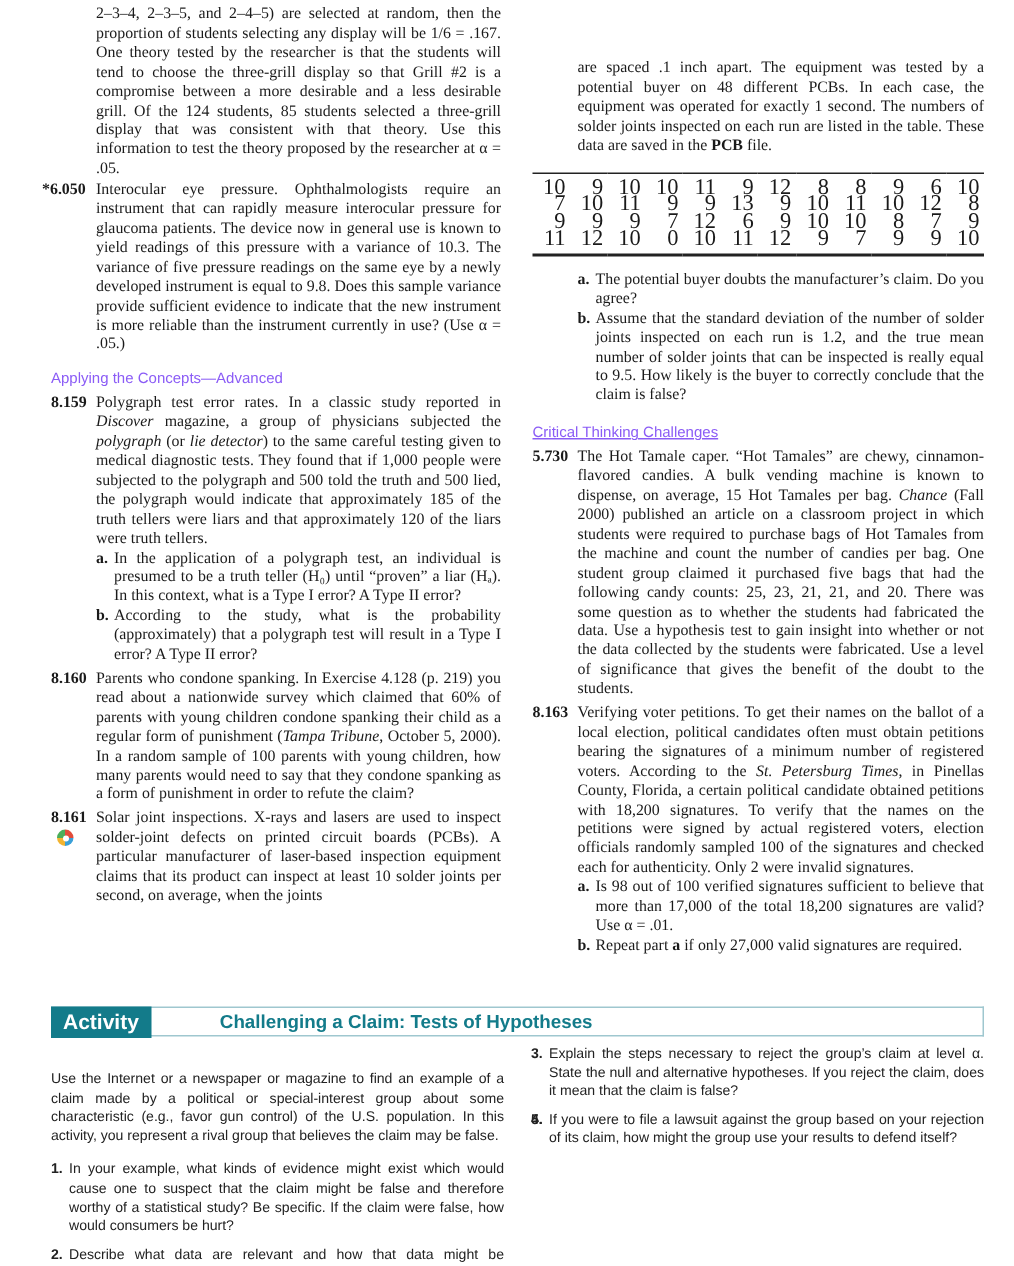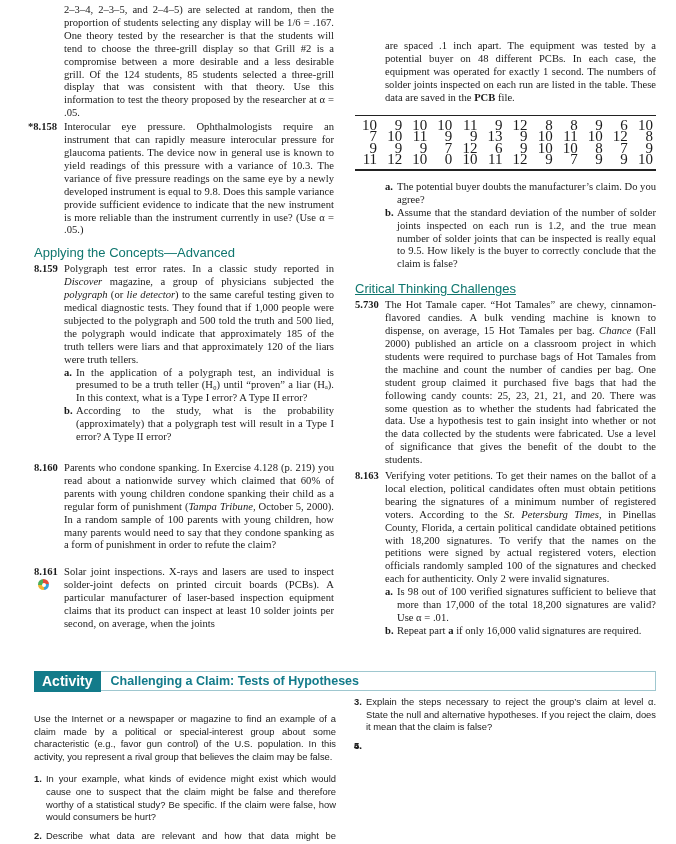--- a/index.html
+++ b/index.html
@@ -8,70 +8,70 @@
   .col { position: absolute; font-size: 10.6px; line-height: 12.9px; text-align: justify; }
   .col-left { left: 34px; top: 4px; width: 300px; }
   .col-right { left: 355px; top: 8px; width: 301px; margin-top: 32px; }
   .p { text-align: justify; }
   .indent { padding-left: 30px; }
   .ex { position: relative; padding-left: 30px; margin-top: 1px; }
   .ex-num { position: absolute; left: 0; top: 0; font-weight: bold; }
   .ex-title { font-weight: normal; }
   .sub { position: relative; padding-left: 12px; }
   .sub-lbl { position: absolute; left: 0; top: 0; font-weight: bold; }
-  .sec-head { font-family: "Liberation Sans", "DejaVu Sans", sans-serif; color: #0f766e; font-size: 13px; line-height: 16px; margin: 8px 0 2px 0; }
+  .sec-head { font-family: "Liberation Sans", "DejaVu Sans", sans-serif; color: #8b5cf6; font-size: 10px; line-height: 16px; margin: 8px 0 2px 0; }
   table.pcb { border-collapse: collapse; width: 100%; margin: 10px 0 10px 0; border-top: 1px solid #222; border-bottom: 2px solid #222; font-size: 15px; line-height: 11.6px; }
   table.pcb td { text-align: right; padding: 0 3px; }
   table.pcb tr:first-child td { padding-top: 4px; }
   table.pcb tr:last-child td { padding-bottom: 3px; }
   .icon-data { position: absolute; left: 4px; top: 13px; width: 11px; height: 11px; border-radius: 50%;
     background: conic-gradient(#e24c3a 0 25%, #3aa0d8 0 50%, #f2b430 0 75%, #4cae5a 0); }
   .icon-data::after { content: ""; position: absolute; left: 3.5px; top: 3.5px; width: 4px; height: 4px; border-radius: 50%; background: #fff; }
   .activity { position: absolute; left: 34px; top: 671px; width: 622px; }
-  .act-head { display: flex; height: 20px; border: 1px solid #9fc7cf; border-left: none; }
+  .act-head { display: flex; height: 20px; border: 1px solid #9fc7cf; border-left: none; gap: 36px; }
   .act-tag { background: #137b8a; color: #fff; font-family: "Liberation Sans", "DejaVu Sans", sans-serif; font-weight: bold; font-size: 14px; line-height: 20px; padding: 0 8px; margin-top: -1px; height: 21px; }
   .act-title { color: #137b8a; font-family: "Liberation Sans", "DejaVu Sans", sans-serif; font-weight: bold; font-size: 12.5px; line-height: 19px; padding-left: 10px; }
   .act-body { position: relative; font-family: "Liberation Sans", "DejaVu Sans", sans-serif; font-size: 9.4px; line-height: 12.6px; color: #222; }
   .act-left { position: absolute; left: 0; top: 22px; width: 302px; text-align: justify; }
   .act-right { position: absolute; left: 320px; top: 5px; width: 302px; text-align: justify; }
   .item { position: relative; padding-left: 12px; margin-top: 6px; }
   .item-num { position: absolute; left: 0; top: 0; font-weight: bold; }
 </style>
 </head>
 <body>
 
 <div class="col col-left">
   <p class="p indent">2–3–4, 2–3–5, and 2–4–5) are selected at random, then the proportion of students selecting any display will be 1/6 = .167. One theory tested by the researcher is that the students will tend to choose the three-grill display so that Grill #2 is a compromise between a more desirable and a less desirable grill. Of the 124 students, 85 students selected a three-grill display that was consistent with that theory. Use this information to test the theory proposed by the researcher at α = .05.</p>
 
   <div class="ex">
-    <span class="ex-num" style="left:-6px;">*8.158</span>
+    <span class="ex-num" style="left:-6px;">*6.050</span>
     <span class="ex-title">Interocular eye pressure.</span><span> Ophthalmologists require an instrument that can rapidly measure interocular pressure for glaucoma patients. The device now in general use is known to yield readings of this pressure with a variance of 10.3. The variance of five pressure readings on the same eye by a newly developed instrument is equal to 9.8. Does this sample variance provide sufficient evidence to indicate that the new instrument is more reliable than the instrument currently in use? (Use α = .05.)</span>
   </div>
 
   <div class="sec-head">Applying the Concepts—Advanced</div>
 
   <div class="ex">
     <span class="ex-num">8.159</span>
     <span class="ex-title">Polygraph test error rates.</span><span> In a classic study reported in </span><i>Discover</i><span> magazine, a group of physicians subjected the </span><i>polygraph</i><span> (or </span><i>lie detector</i><span>) to the same careful testing given to medical diagnostic tests. They found that if 1,000 people were subjected to the polygraph and 500 told the truth and 500 lied, the polygraph would indicate that approximately 185 of the truth tellers were liars and that approximately 120 of the liars were truth tellers.</span>
     <div class="sub">
       <span class="sub-lbl">a.</span>
       <span>In the application of a polygraph test, an individual is presumed to be a truth teller (H₀) until “proven” a liar (Hₐ). In this context, what is a Type I error? A Type II error?</span>
     </div>
     <div class="sub">
       <span class="sub-lbl">b.</span>
       <span>According to the study, what is the probability (approximately) that a polygraph test will result in a Type I error? A Type II error?</span>
     </div>
   </div>
 
-  <div class="ex" style="margin-top:18px;">
+  <div class="ex" style="margin-top:3px;">
     <span class="ex-num">8.160</span>
     <span class="ex-title">Parents who condone spanking.</span><span> In Exercise 4.128 (p. 219) you read about a nationwide survey which claimed that 60% of parents with young children condone spanking their child as a regular form of punishment (</span><i>Tampa Tribune</i><span>, October 5, 2000). In a random sample of 100 parents with young children, how many parents would need to say that they condone spanking as a form of punishment in order to refute the claim?</span>
   </div>
 
-  <div class="ex" style="margin-top:14px;">
+  <div class="ex" style="margin-top:3px;">
     <span class="ex-num">8.161</span>
     <span class="icon-data"></span>
     <span class="ex-title">Solar joint inspections.</span><span> X-rays and lasers are used to inspect solder-joint defects on printed circuit boards (PCBs). A particular manufacturer of laser-based inspection equipment claims that its product can inspect at least 10 solder joints per second, on average, when the joints</span>
   </div>
 </div>
 
 <div class="col col-right">
   <p class="p indent">
     <span>are spaced .1 inch apart. The equipment was tested by a potential buyer on 48 different PCBs. In each case, the equipment was operated for exactly 1 second. The numbers of solder joints inspected on each run are listed in the table. These data are saved in the </span><b>PCB</b><span> file.</span>
   </p>
@@ -155,21 +155,21 @@
 
   <div class="ex" style="margin-top:3px;">
     <span class="ex-num">8.163</span>
     <span class="ex-title">Verifying voter petitions.</span><span> To get their names on the ballot of a local election, political candidates often must obtain petitions bearing the signatures of a minimum number of registered voters. According to the </span><i>St. Petersburg Times</i><span>, in Pinellas County, Florida, a certain political candidate obtained petitions with 18,200 signatures. To verify that the names on the petitions were signed by actual registered voters, election officials randomly sampled 100 of the signatures and checked each for authenticity. Only 2 were invalid signatures.</span>
     <div class="sub">
       <span class="sub-lbl">a.</span>
       <span>Is 98 out of 100 verified signatures sufficient to believe that more than 17,000 of the total 18,200 signatures are valid? Use α = .01.</span>
     </div>
     <div class="sub">
       <span class="sub-lbl">b.</span>
-      <span>Repeat part </span><b>a</b><span> if only 16,000 valid signatures are required.</span>
+      <span>Repeat part </span><b>a</b><span> if only 27,000 valid signatures are required.</span>
     </div>
   </div>
 </div>
 
 <div class="activity">
   <div class="act-head">
     <div class="act-tag">Activity</div>
     <div class="act-title">Challenging a Claim: Tests of Hypotheses</div>
   </div>
   <div class="act-body">
@@ -187,16 +187,17 @@
     <div class="act-right">
       <div class="item" style="margin-top:0;">
         <span class="item-num">3.</span>
         <span>Explain the steps necessary to reject the group’s claim at level α. State the null and alternative hypotheses. If you reject the claim, does it mean that the claim is false?</span>
       </div>
       <div class="item">
         <span class="item-num">4.</span>
       </div>
       <div class="item">
         <span class="item-num">5.</span>
+        <span>If you were to file a lawsuit against the group based on your rejection of its claim, how might the group use your results to defend itself?</span>
       </div>
     </div>
   </div>
 </div>
 
 </body></html>

